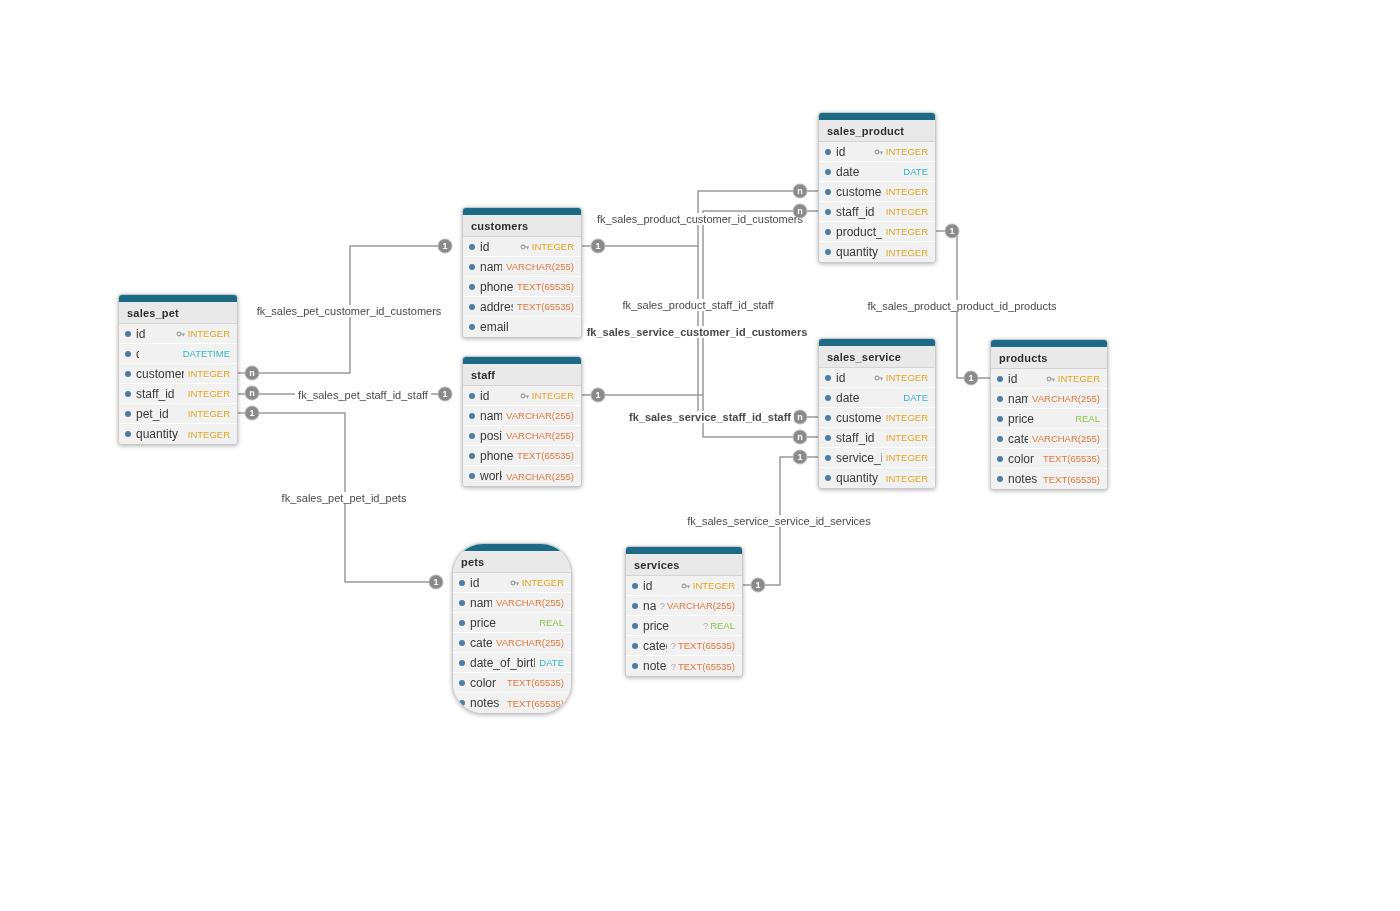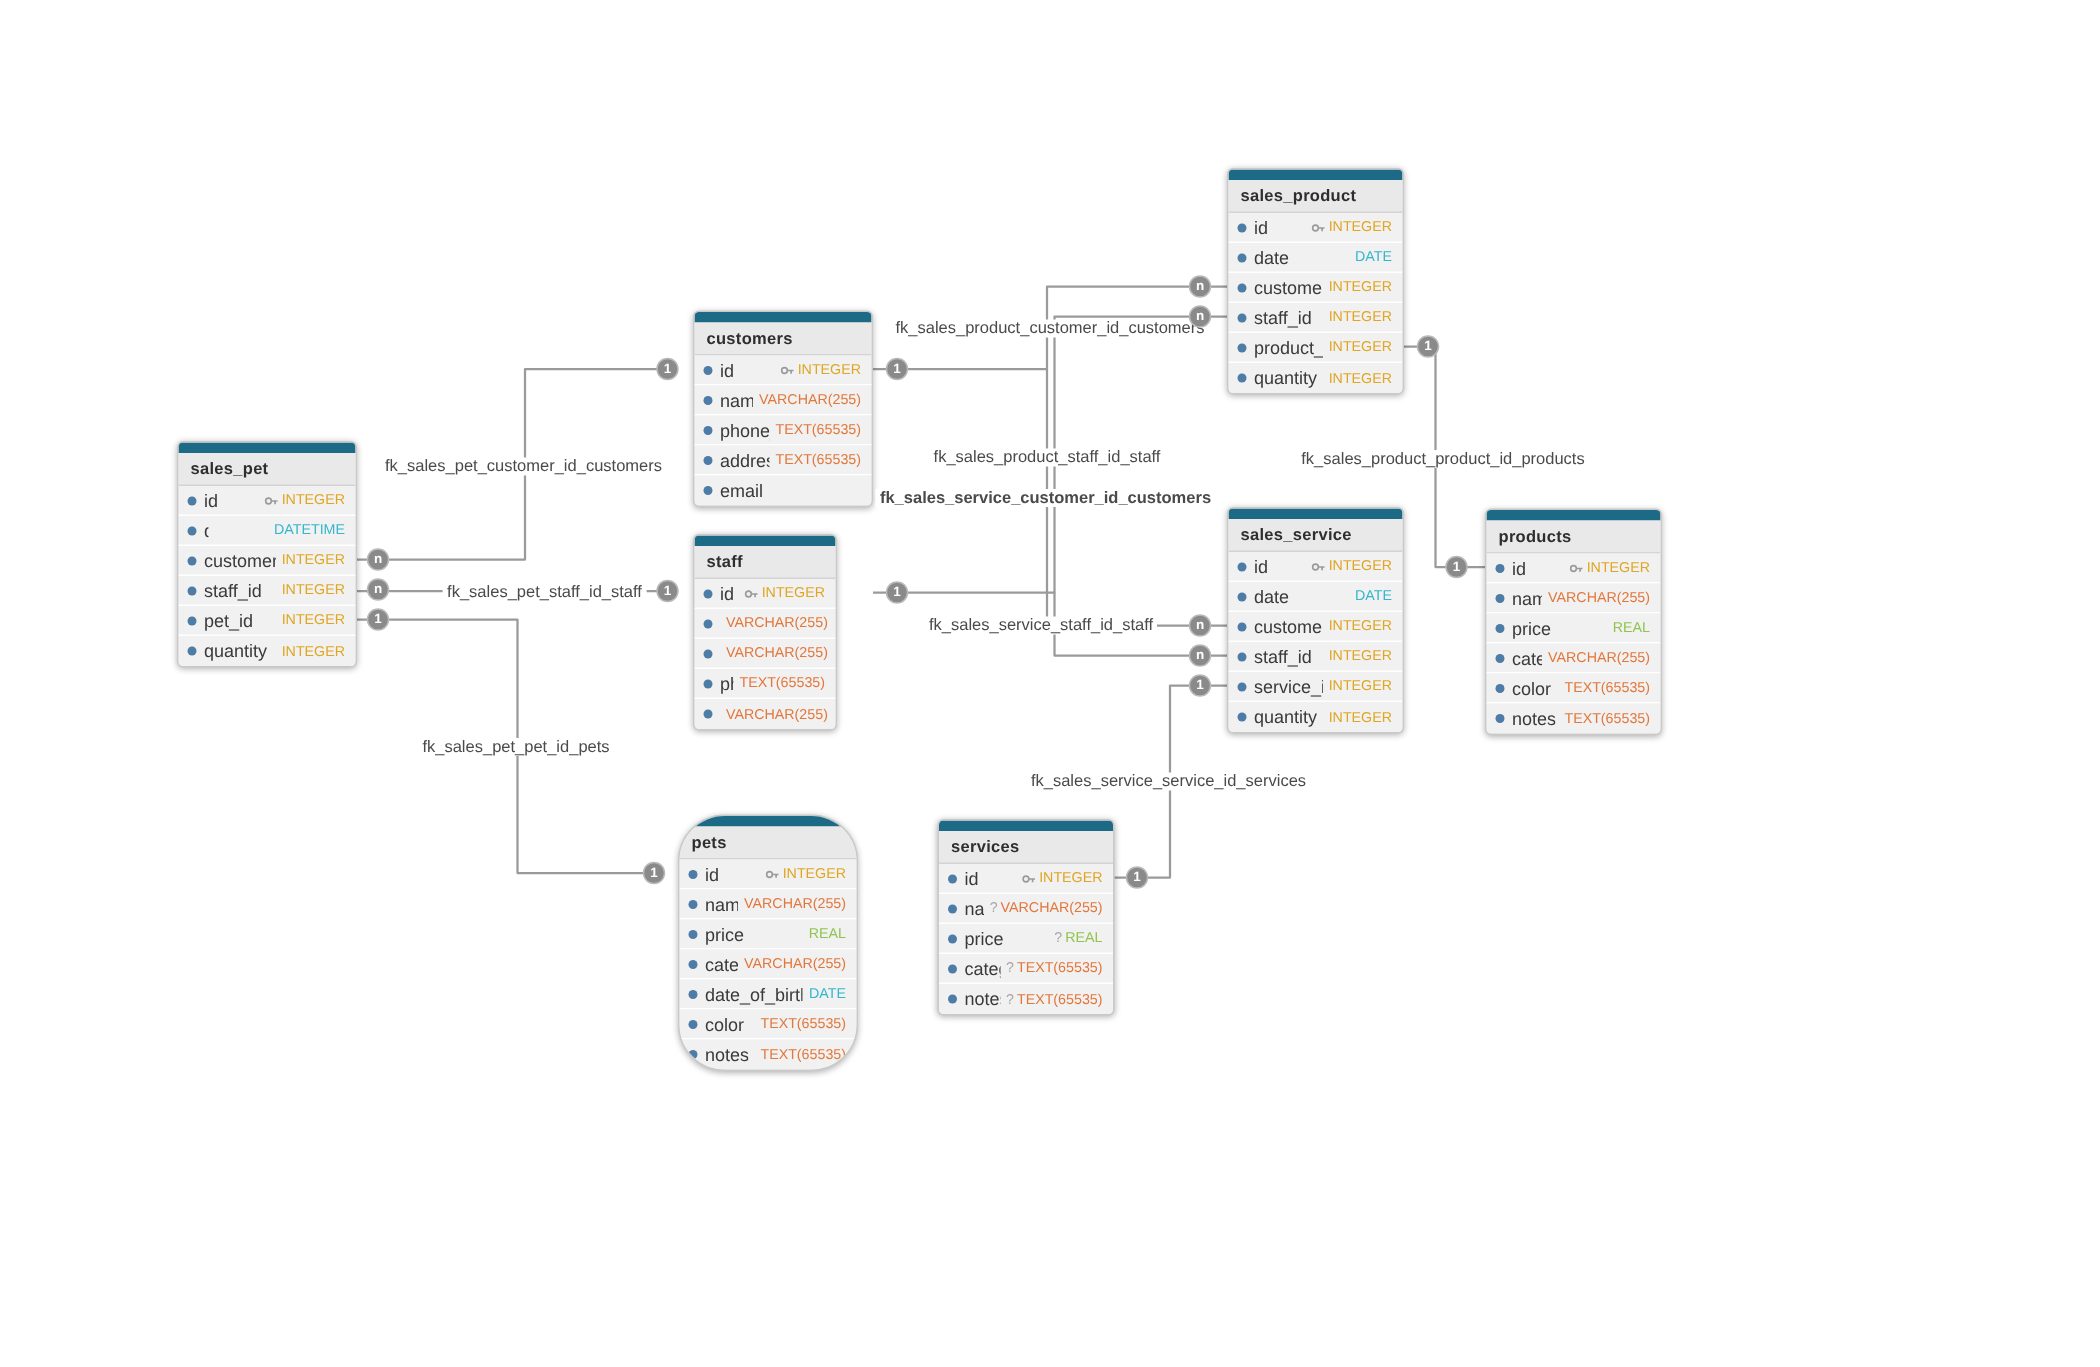--- a/index.html
+++ b/index.html
@@ -212,21 +212,21 @@
         <span class="field-type">
           <span style="color: rgb(226, 119, 59);">TEXT(65535)</span>
         </span>
       </div>
       <div class="field-row">
         <span class="field-dot"></span>
         <span class="field-name">email</span>
         <span class="field-type"></span>
       </div>
     </div>
-    <div class="table-card" style="left: 462px; top: 356px; width: 96px;">
+    <div class="table-card" style="left: 462px; top: 356px; width: 120px;">
       <div class="table-strip"></div>
       <div class="table-header">
         <span class="table-title">staff</span>
       </div>
       <div class="field-row">
         <span class="field-dot"></span>
         <span class="field-name">id</span>
         <span class="field-type">
           <span class="key-icon">
             <svg width="10" height="10" viewBox="0 0 10 10">
@@ -551,20 +551,20 @@
     <div class="rel-label" style="left: 344px; top: 498px;">fk_sales_pet_pet_id_pets</div>
     <div class="rel-marker" style="left: 598px; top: 246px;">1</div>
     <div class="rel-marker" style="left: 800px; top: 191px;">n</div>
     <div class="rel-label" style="left: 700px; top: 219px;">fk_sales_product_customer_id_customers</div>
     <div class="rel-marker" style="left: 800px; top: 417px;">n</div>
     <div class="rel-label" style="left: 697px; top: 332px; font-weight: bold;">fk_sales_service_customer_id_customers</div>
     <div class="rel-marker" style="left: 598px; top: 395px;">1</div>
     <div class="rel-marker" style="left: 800px; top: 211px;">n</div>
     <div class="rel-label" style="left: 698px; top: 305px;">fk_sales_product_staff_id_staff</div>
     <div class="rel-marker" style="left: 800px; top: 437px;">n</div>
-    <div class="rel-label" style="left: 694px; top: 417px;">fk_sales_service_staff_id_staff</div>
+    <div class="rel-label" style="left: 710px; top: 417px; font-weight: bold;">fk_sales_service_staff_id_staff</div>
     <div class="rel-marker" style="left: 952px; top: 231px;">1</div>
     <div class="rel-marker" style="left: 971px; top: 378px;">1</div>
     <div class="rel-label" style="left: 962px; top: 306px;">fk_sales_product_product_id_products</div>
     <div class="rel-marker" style="left: 758px; top: 585px;">1</div>
     <div class="rel-marker" style="left: 800px; top: 457px;">1</div>
     <div class="rel-label" style="left: 779px; top: 521px;">fk_sales_service_service_id_services</div>
   </div>
 
 </body></html>

